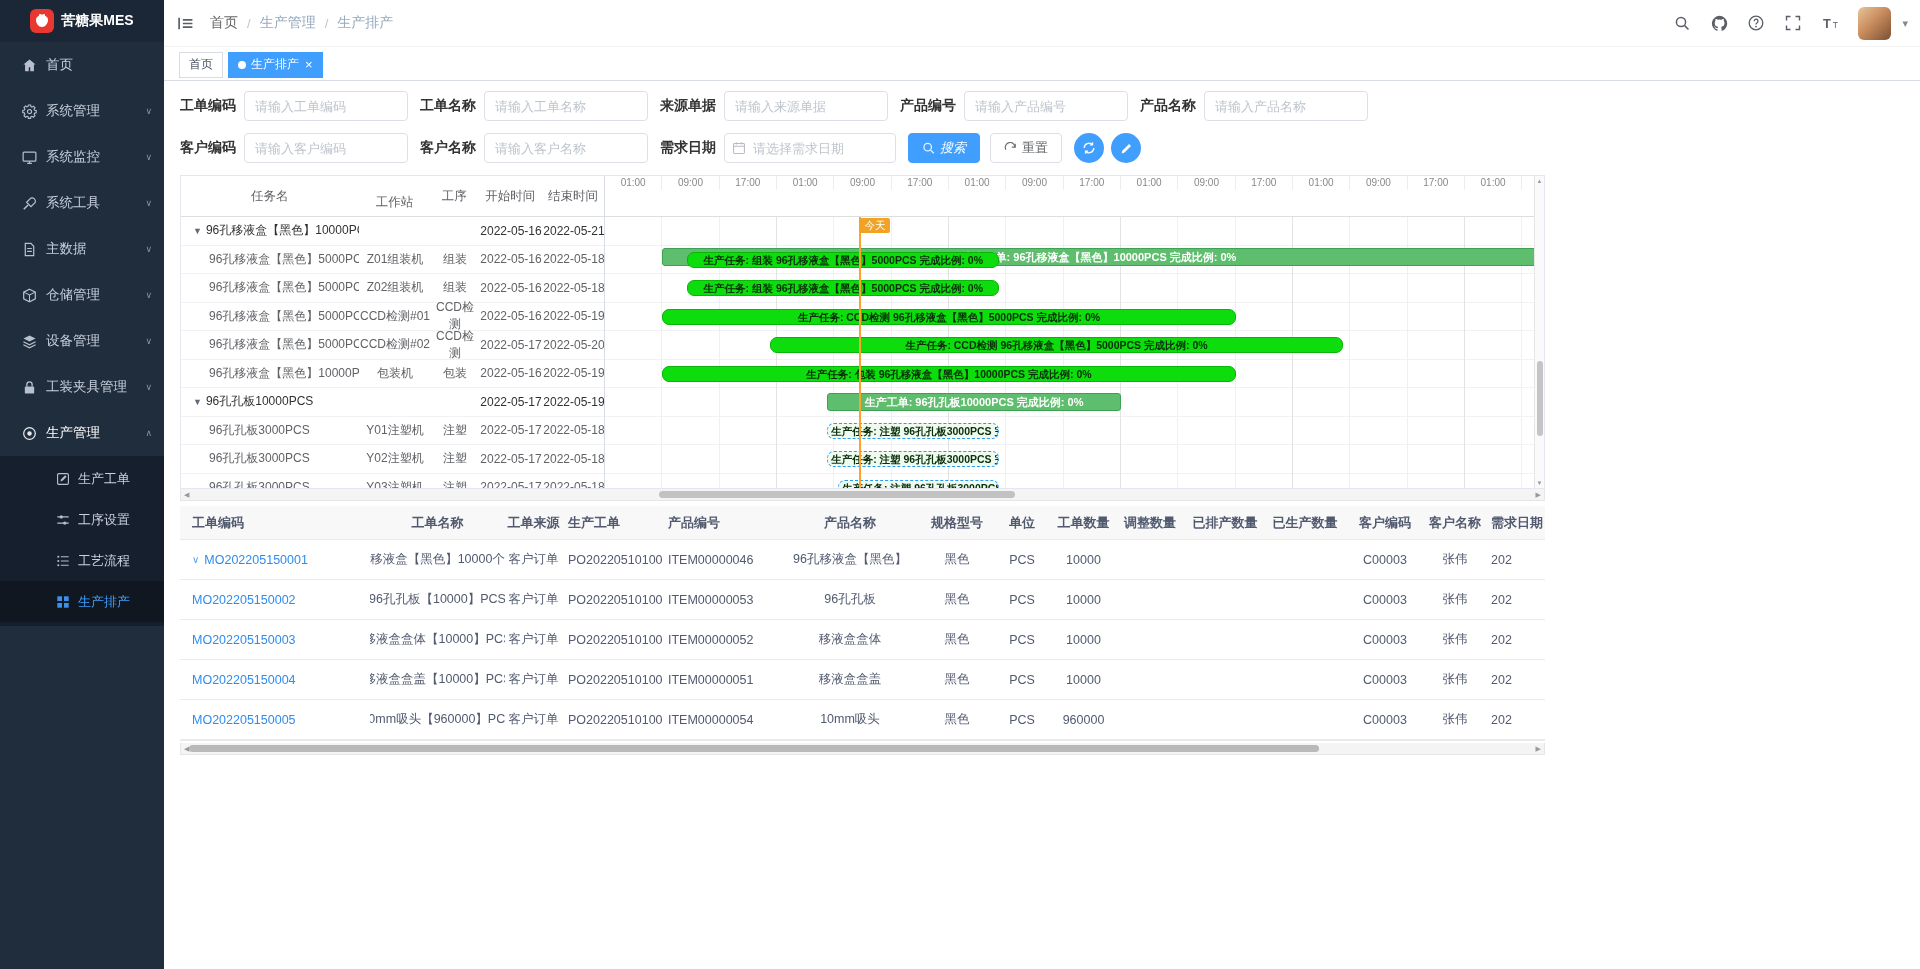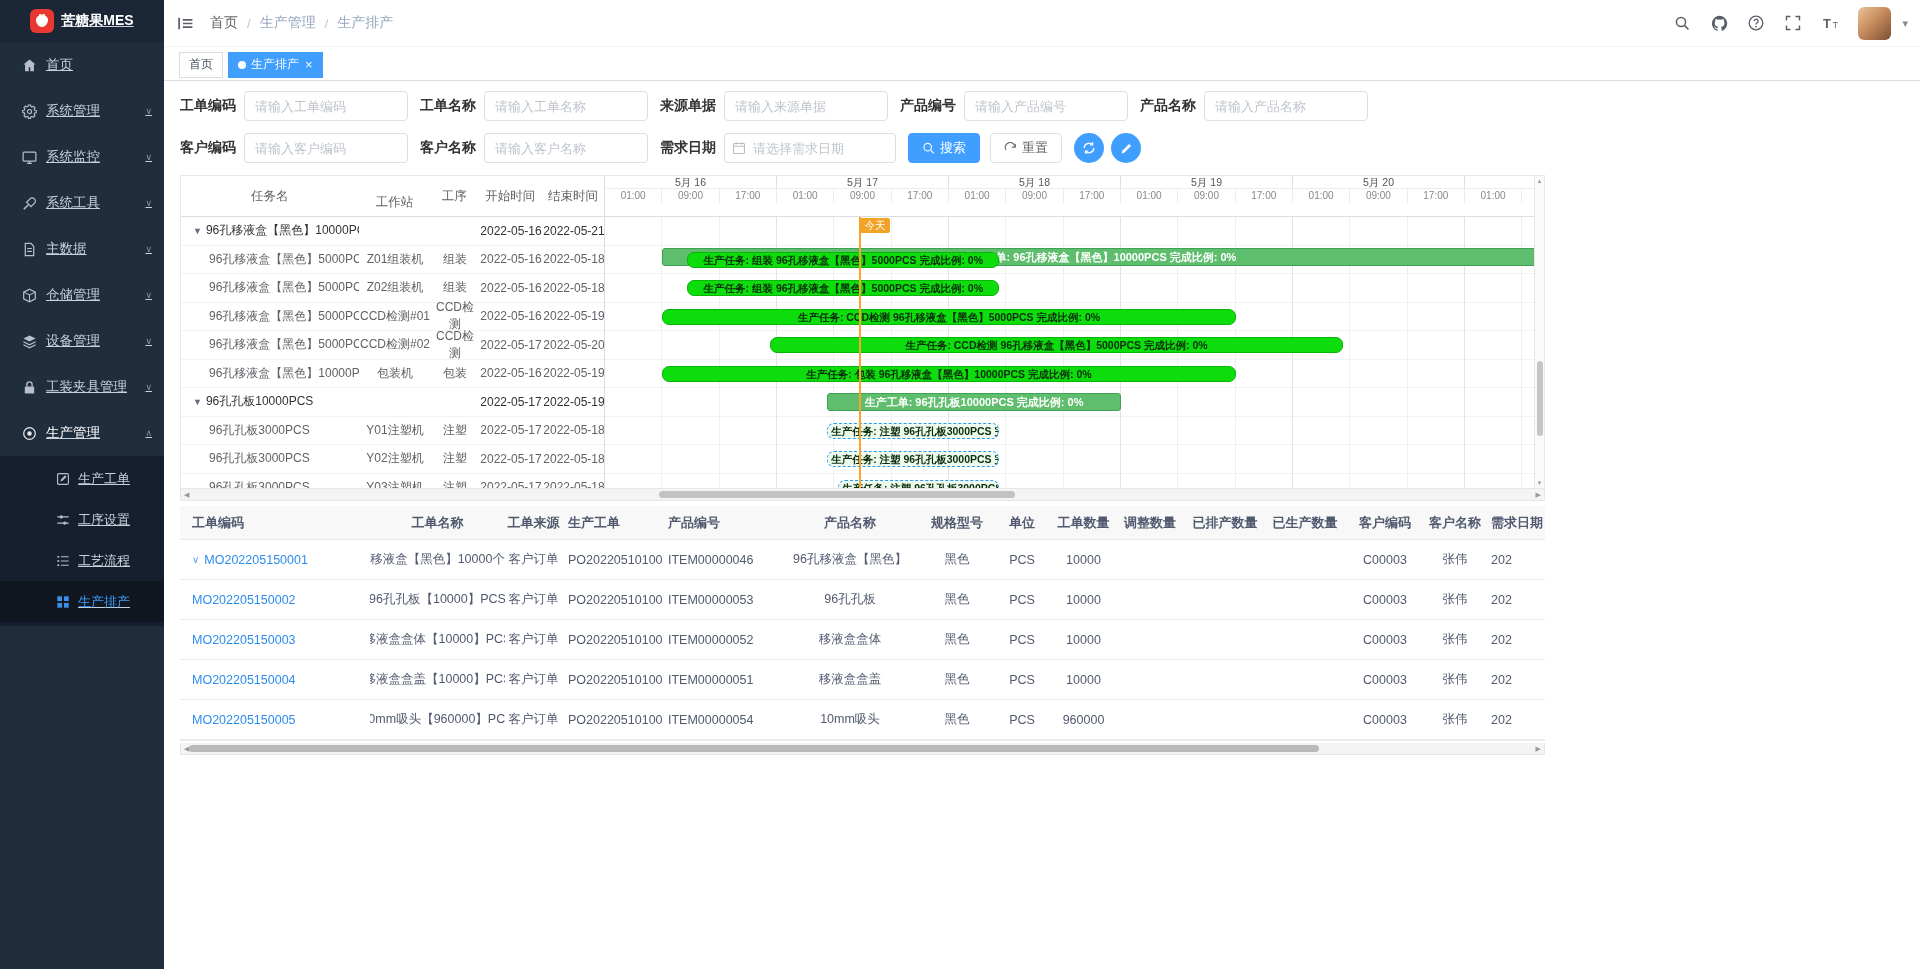--- a/index.html
+++ b/index.html
@@ -1,21 +1,21 @@
 <!DOCTYPE html>
 <html><head>
 <meta charset="utf-8">
 <style>
   * { box-sizing: border-box; margin:0; padding:0; }
   html,body { width:1920px; height:969px; overflow:hidden; background:#fff;
     font-family:"Liberation Sans","DejaVu Sans",sans-serif; }
   .app { display:flex; width:1920px; height:969px; }
 
   
-  .sidebar { width:164px; flex:none; background:#1f2d3d; color:#c8d0dc;text-decoration:underline; }
+  .sidebar { width:164px; flex:none; background:#1f2d3d; color:#c8d0dc; }
   .logo { height:42px; display:flex; align-items:center; justify-content:center; gap:7px;
     background:#1b2736; }
   .logo-badge { width:24px; height:24px; border-radius:6px; background:#e8382f;
     display:flex; align-items:center; justify-content:center; }
   .logo-title { color:#fff; font-size:14px; font-weight:700; }
   .menu-item { height:46px; display:flex; align-items:center; gap:9px;
     padding:0 12px 0 21px; font-size:13.5px; cursor:pointer; }
   .menu-item.active { color:#fff; }
   .mi-icon { width:16px; height:16px; display:inline-flex; align-items:center; justify-content:center; opacity:.9; }
   .mi-icon.sm { width:14px; height:14px; }
@@ -402,21 +402,21 @@
                 <div class="input-wrap date">
                   <span class="cal-icon"><svg viewBox="0 0 16 16" width="14" height="14">
                       <rect x="1.8" y="2.8" width="12.4" height="11.4" rx="1" fill="none" stroke="currentColor" stroke-width="1.2"></rect>
                       <path d="M1.8 6h12.4M5 1.5v2.6M11 1.5v2.6" stroke="currentColor" stroke-width="1.2"></path>
                     </svg></span>
                   <input class="filter-input" placeholder="请选择需求日期" style="">
                 </div>
               </div>
             </div>
           <div class="filter-actions">
-            <button class="btn btn-primary" style="margin-left:0;">
+            <button class="btn btn-primary" style="margin-left:0;font-style:italic;">
               <span class="mi-icon" style="width:13px;height:13px;">
                   <svg viewBox="0 0 16 16" width="16" height="16">
                     <circle cx="7" cy="7" r="4.6" fill="none" stroke="currentColor" stroke-width="1.5"></circle>
                     <path d="M10.6 10.6L14.5 14.5" stroke="currentColor" stroke-width="1.5"></path>
                   </svg>
                 </span>
               <span>搜索</span>
             </button>
             <button class="btn">
               <span class="mi-icon" style="width:13px;height:13px;">
@@ -541,27 +541,20 @@
                 </div>
                 <div class="c2">Y03注塑机</div>
                 <div class="c3">注塑</div>
                 <div class="c4">2022-05-17</div>
                 <div class="c5">2022-05-18</div>
               </div>
             </div>
         </div>
         <div class="gantt-chart">
           <div class="g-scale">
-            <div class="g-days" id="g-days">
-                <div class="g-day">5月 16</div>
-                <div class="g-day">5月 17</div>
-                <div class="g-day">5月 18</div>
-                <div class="g-day">5月 19</div>
-                <div class="g-day">5月 20</div>
-              </div>
             <div class="g-hours" id="g-hours">
                 <div class="g-hour">01:00</div>
                 <div class="g-hour">09:00</div>
                 <div class="g-hour">17:00</div>
                 <div class="g-hour">01:00</div>
                 <div class="g-hour">09:00</div>
                 <div class="g-hour">17:00</div>
                 <div class="g-hour">01:00</div>
                 <div class="g-hour">09:00</div>
                 <div class="g-hour">17:00</div>

